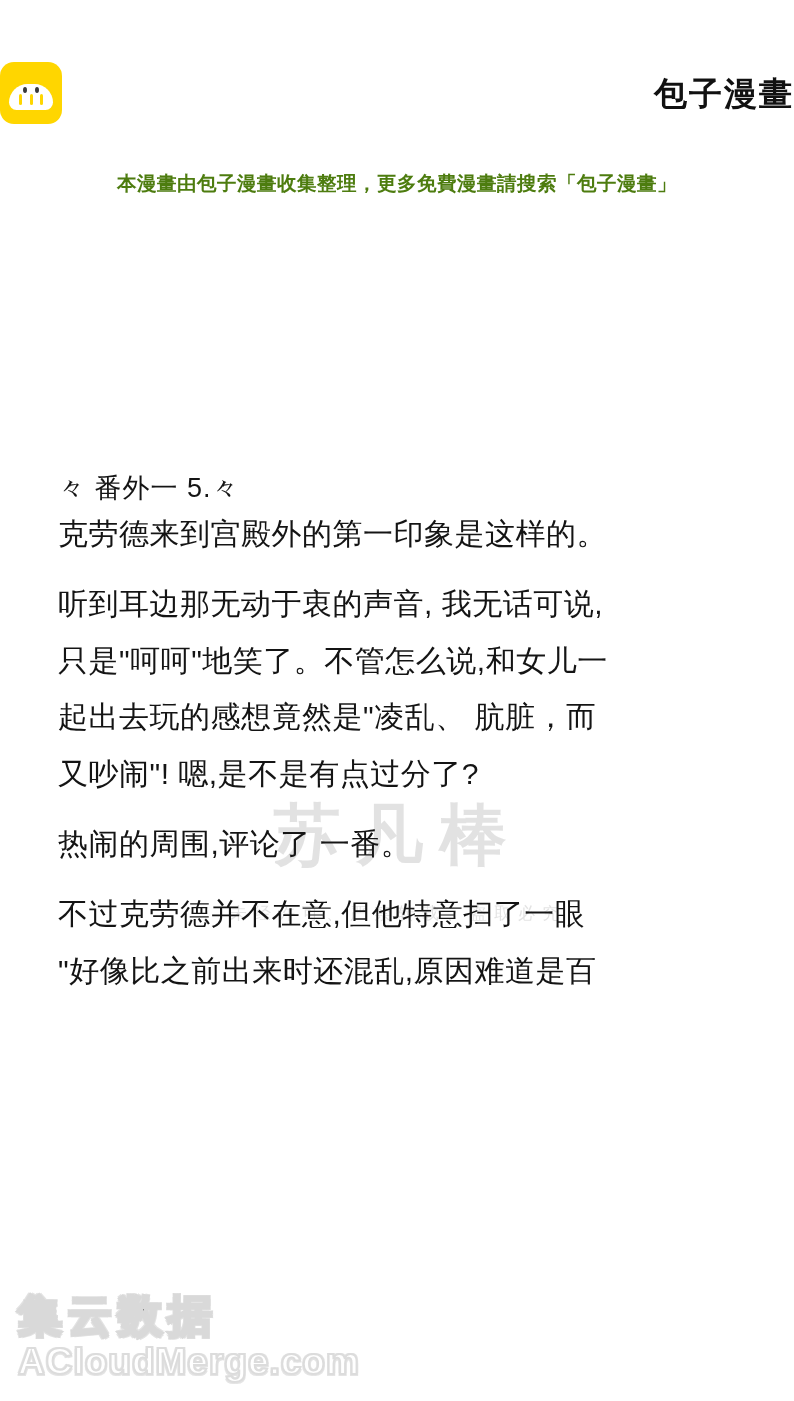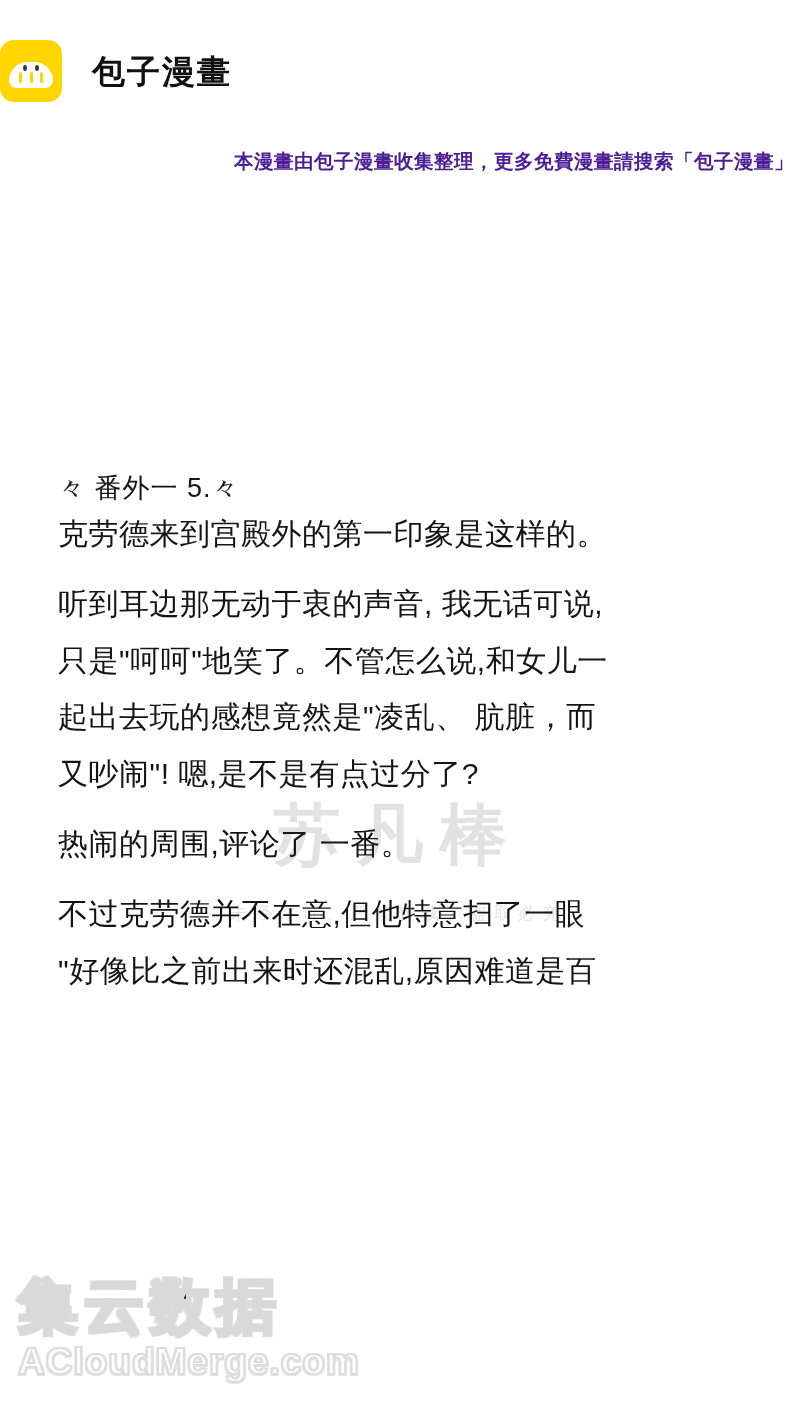--- a/index.html
+++ b/index.html
@@ -13,23 +13,23 @@
     position: relative;
     overflow: hidden;
     font-family: "Liberation Sans", sans-serif;
     color: #1a1a1a;
   }
 
   
   .brand {
     display: flex;
     align-items: center;
-    justify-content: flex-start;
-    gap: 30px;
-    padding-top: 40px;
+    justify-content: space-between;
+    gap: 14px;
+    padding-top: 62px;
   }
   .brand-logo {
     width: 62px;
     height: 62px;
     border-radius: 14px;
     background: #ffd600;
     position: relative;
     flex: none;
   }
   
@@ -75,24 +75,24 @@
   .brand-name {
     font-size: 33px;
     font-weight: bold;
     letter-spacing: 2px;
     color: #111111;
     line-height: 1;
   }
 
   .notice {
     margin-top: 46px;
-    text-align: right;
+    text-align: center;
     font-size: 19.5px;
     font-weight: bold;
-    color: #4c1d95;
+    color: #4d7c0f;
     letter-spacing: 0.5px;
   }
 
   
   .content {
     position: absolute;
     left: 58px;
     right: 52px;
     top: 470px;
   }
@@ -144,21 +144,21 @@
   }
 
   .wm-corner {
     position: absolute;
     left: 18px;
     bottom: 18px;
     pointer-events: none;
     z-index: 3;
   }
   .wm-corner .wm-cn {
-    font-size: 60px;
+    font-size: 44px;
     font-weight: bold;
     color: #000000;
     -webkit-text-stroke: 3px #d9d9d9;
     text-shadow:
       -2px -2px 0 #e2e2e2,
       2px -2px 0 #e2e2e2,
       -2px 2px 0 #e2e2e2,
       2px 2px 0 #e2e2e2;
     letter-spacing: 6px;
     line-height: 1.1;

